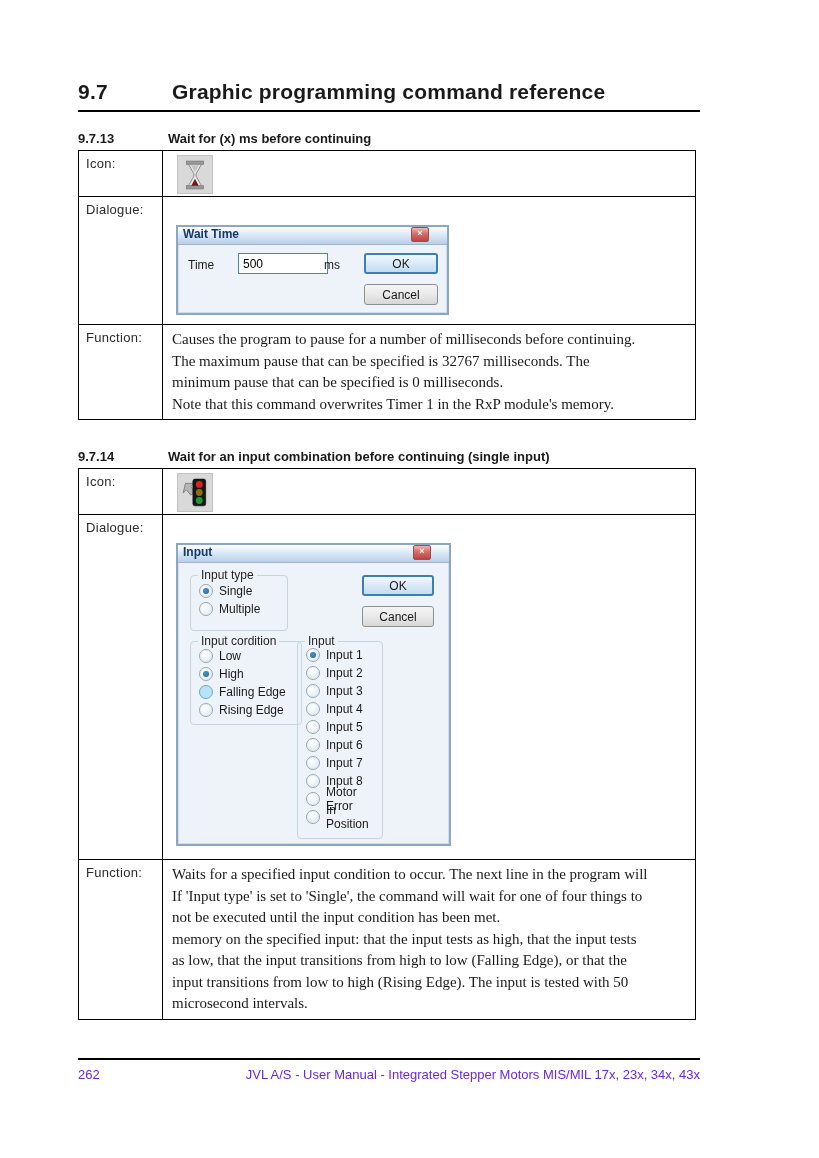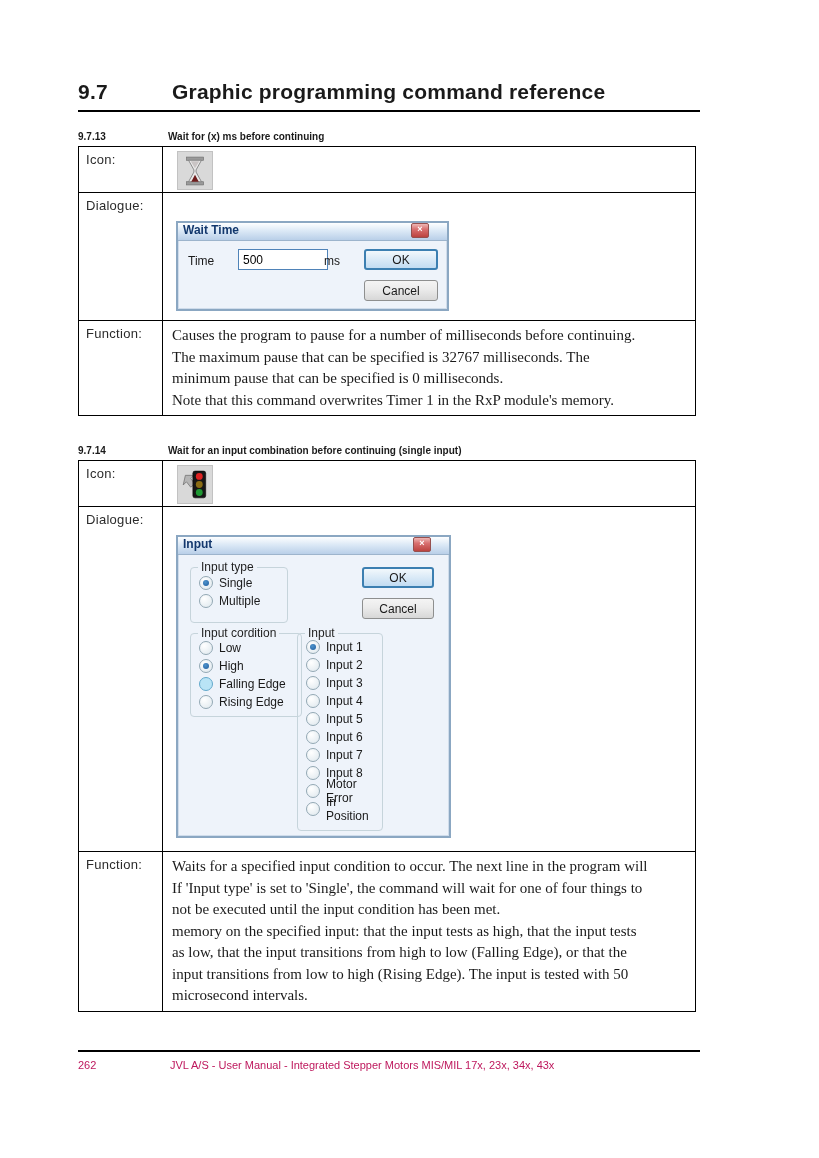--- a/index.html
+++ b/index.html
@@ -6,21 +6,21 @@
   .page{
     position:relative;width:819px;height:1158px;background:#fff;
     font-family:"Liberation Sans",sans-serif;color:#1a1a1a;overflow:hidden;
   }
   .content{position:absolute;left:78px;top:80px;width:622px;}
 
   
   .h1row{display:flex;align-items:baseline;font-weight:bold;font-size:21px;letter-spacing:.2px;}
   .h1row .num{width:94px;}
   .h1rule{border-top:2.5px solid #000;margin-top:6px;width:622px;}
-  .h2row{display:flex;align-items:baseline;font-weight:bold;font-size:10px;margin-top:19px;}
+  .h2row{display:flex;align-items:baseline;font-weight:bold;font-size:13px;margin-top:19px;}
   .h2row .num{width:90px;}
 
   
   .cmdtable{border:1.5px solid #000;width:618px;margin-top:4px;box-sizing:border-box;}
   .trow{display:flex;box-sizing:border-box;}
   .trow + .trow{border-top:1.5px solid #000;}
   .lcell{width:84px;min-width:84px;border-right:1.5px solid #000;box-sizing:border-box;
          padding:5px 2px 0 7px;font-size:13px;color:#2b2b2b;letter-spacing:.3px;}
   .ccell{flex:1;box-sizing:border-box;overflow:hidden;}
   .icon-row{height:45px;}
@@ -65,21 +65,21 @@
        border-radius:50%;background:radial-gradient(circle at 40% 35%,#4e93cc,#1f5d9e);}
   .radio.hoverblue{background:#b9e4f6;border-color:#64a9cb;}
 
   
   .dlg-wait{width:273px;height:90px;margin:28px 0 0 13px;}
   
   .dlg-input{width:275px;height:303px;margin:28px 0 0 13px;}
 
   
   .footrule{border-top:2.5px solid #000;margin-top:38px;width:622px;}
-  .footrow{display:flex;align-items:baseline;margin-top:7px;font-size:11px;color:#be185d;}
+  .footrow{display:flex;align-items:baseline;margin-top:7px;font-size:13px;color:#6d28d9;justify-content:space-between;}
   .footrow .num{width:92px;}
 </style>
 </head>
 <body>
 
 <div class="page">
   <div class="content">
 
     <div class="h1row">
       <span class="num">9.7</span>

